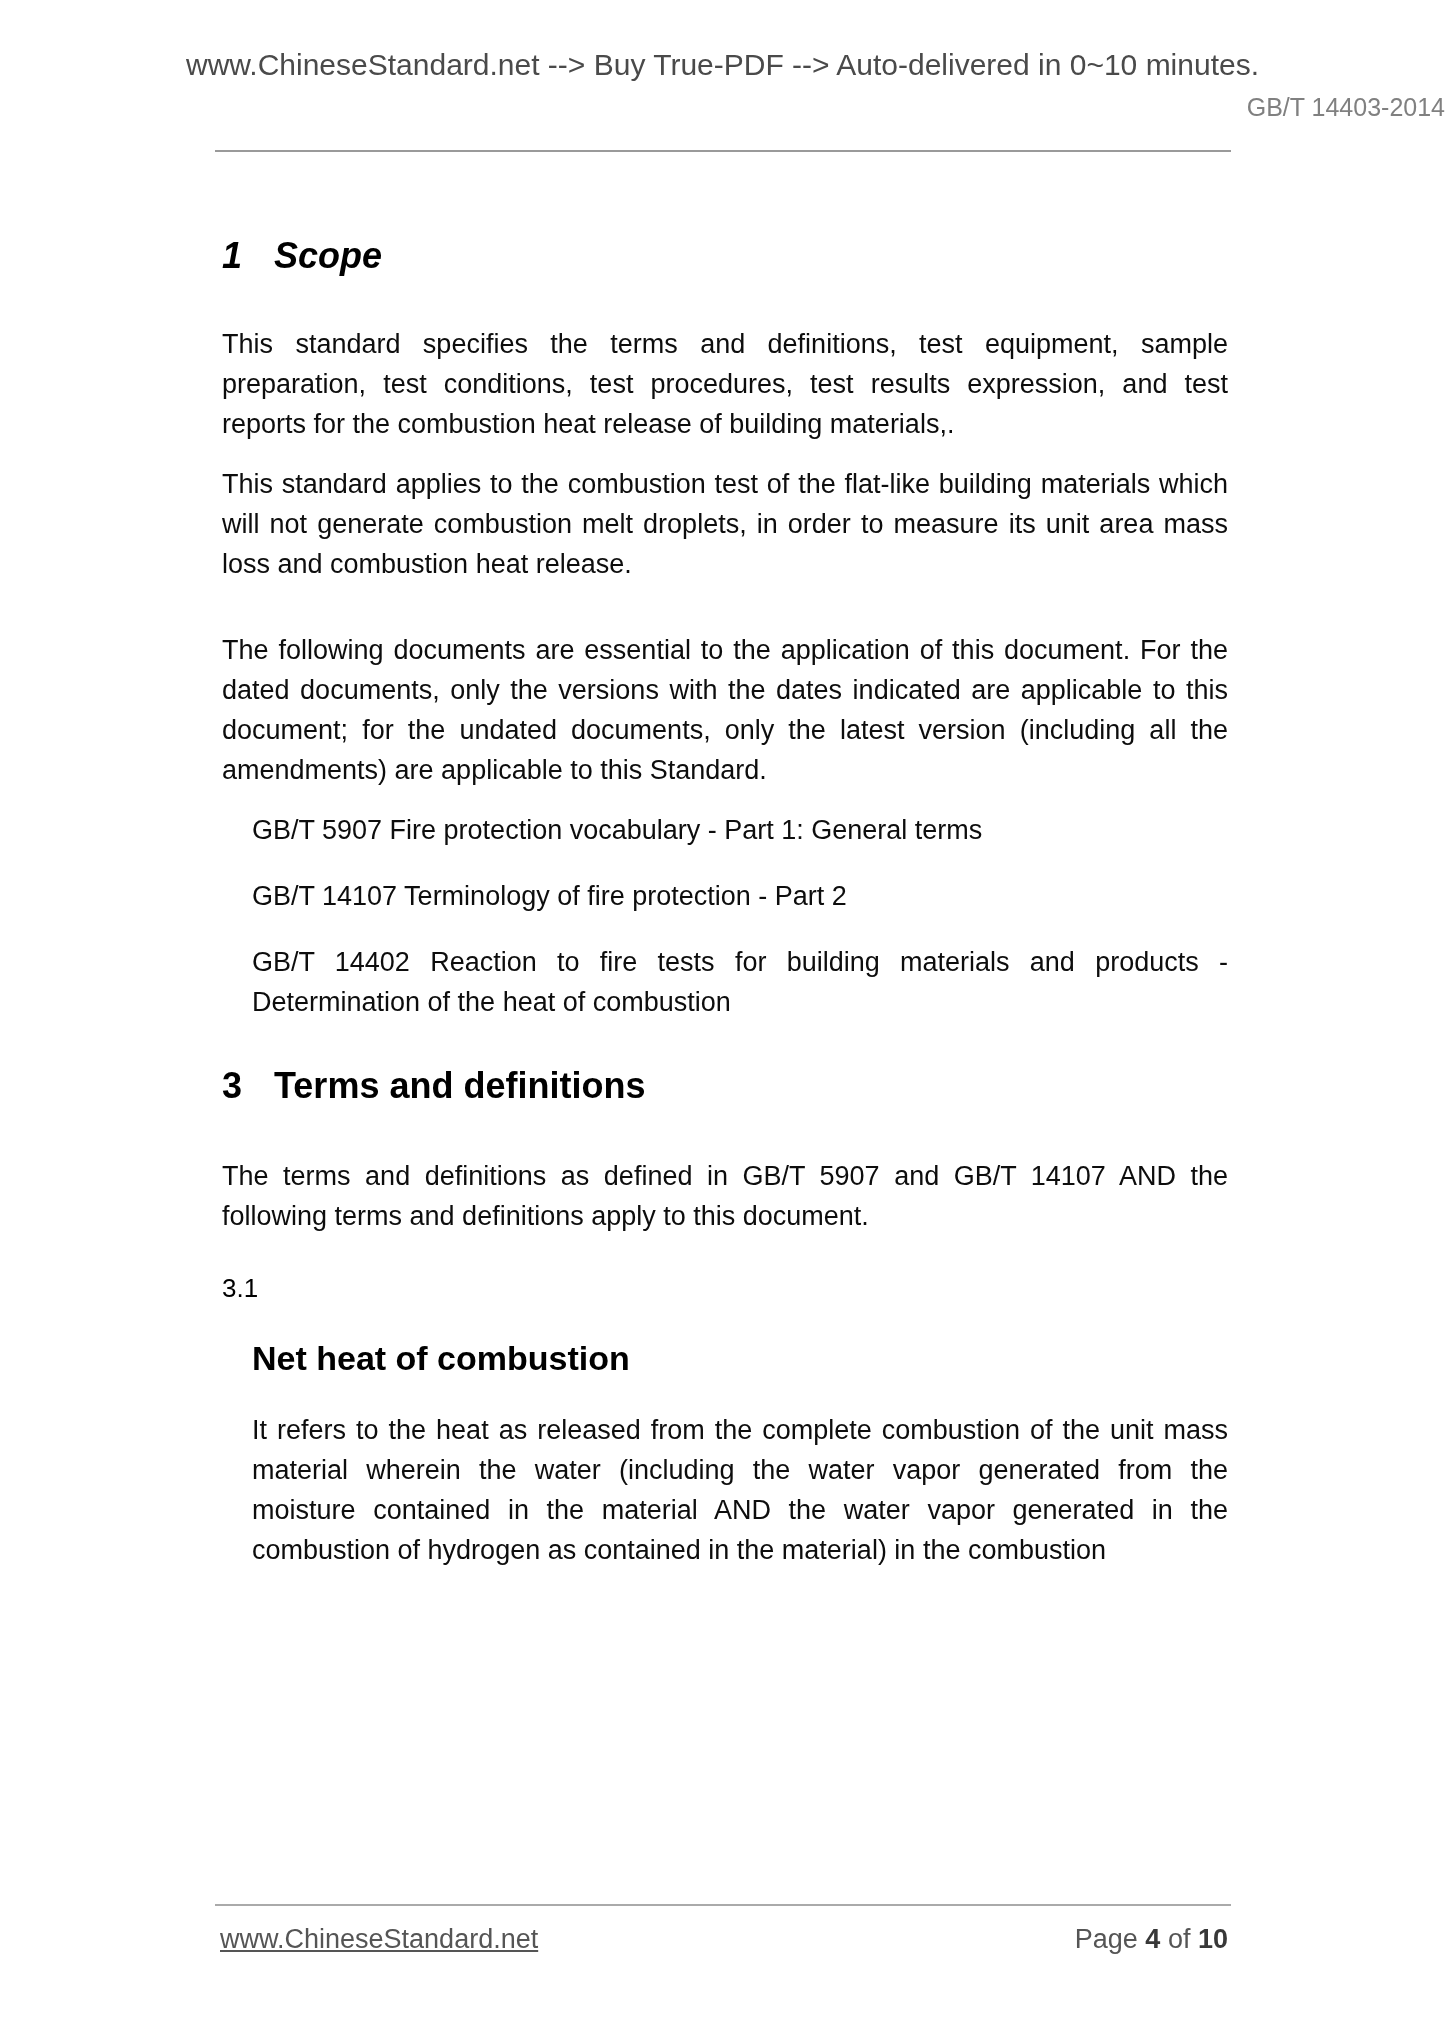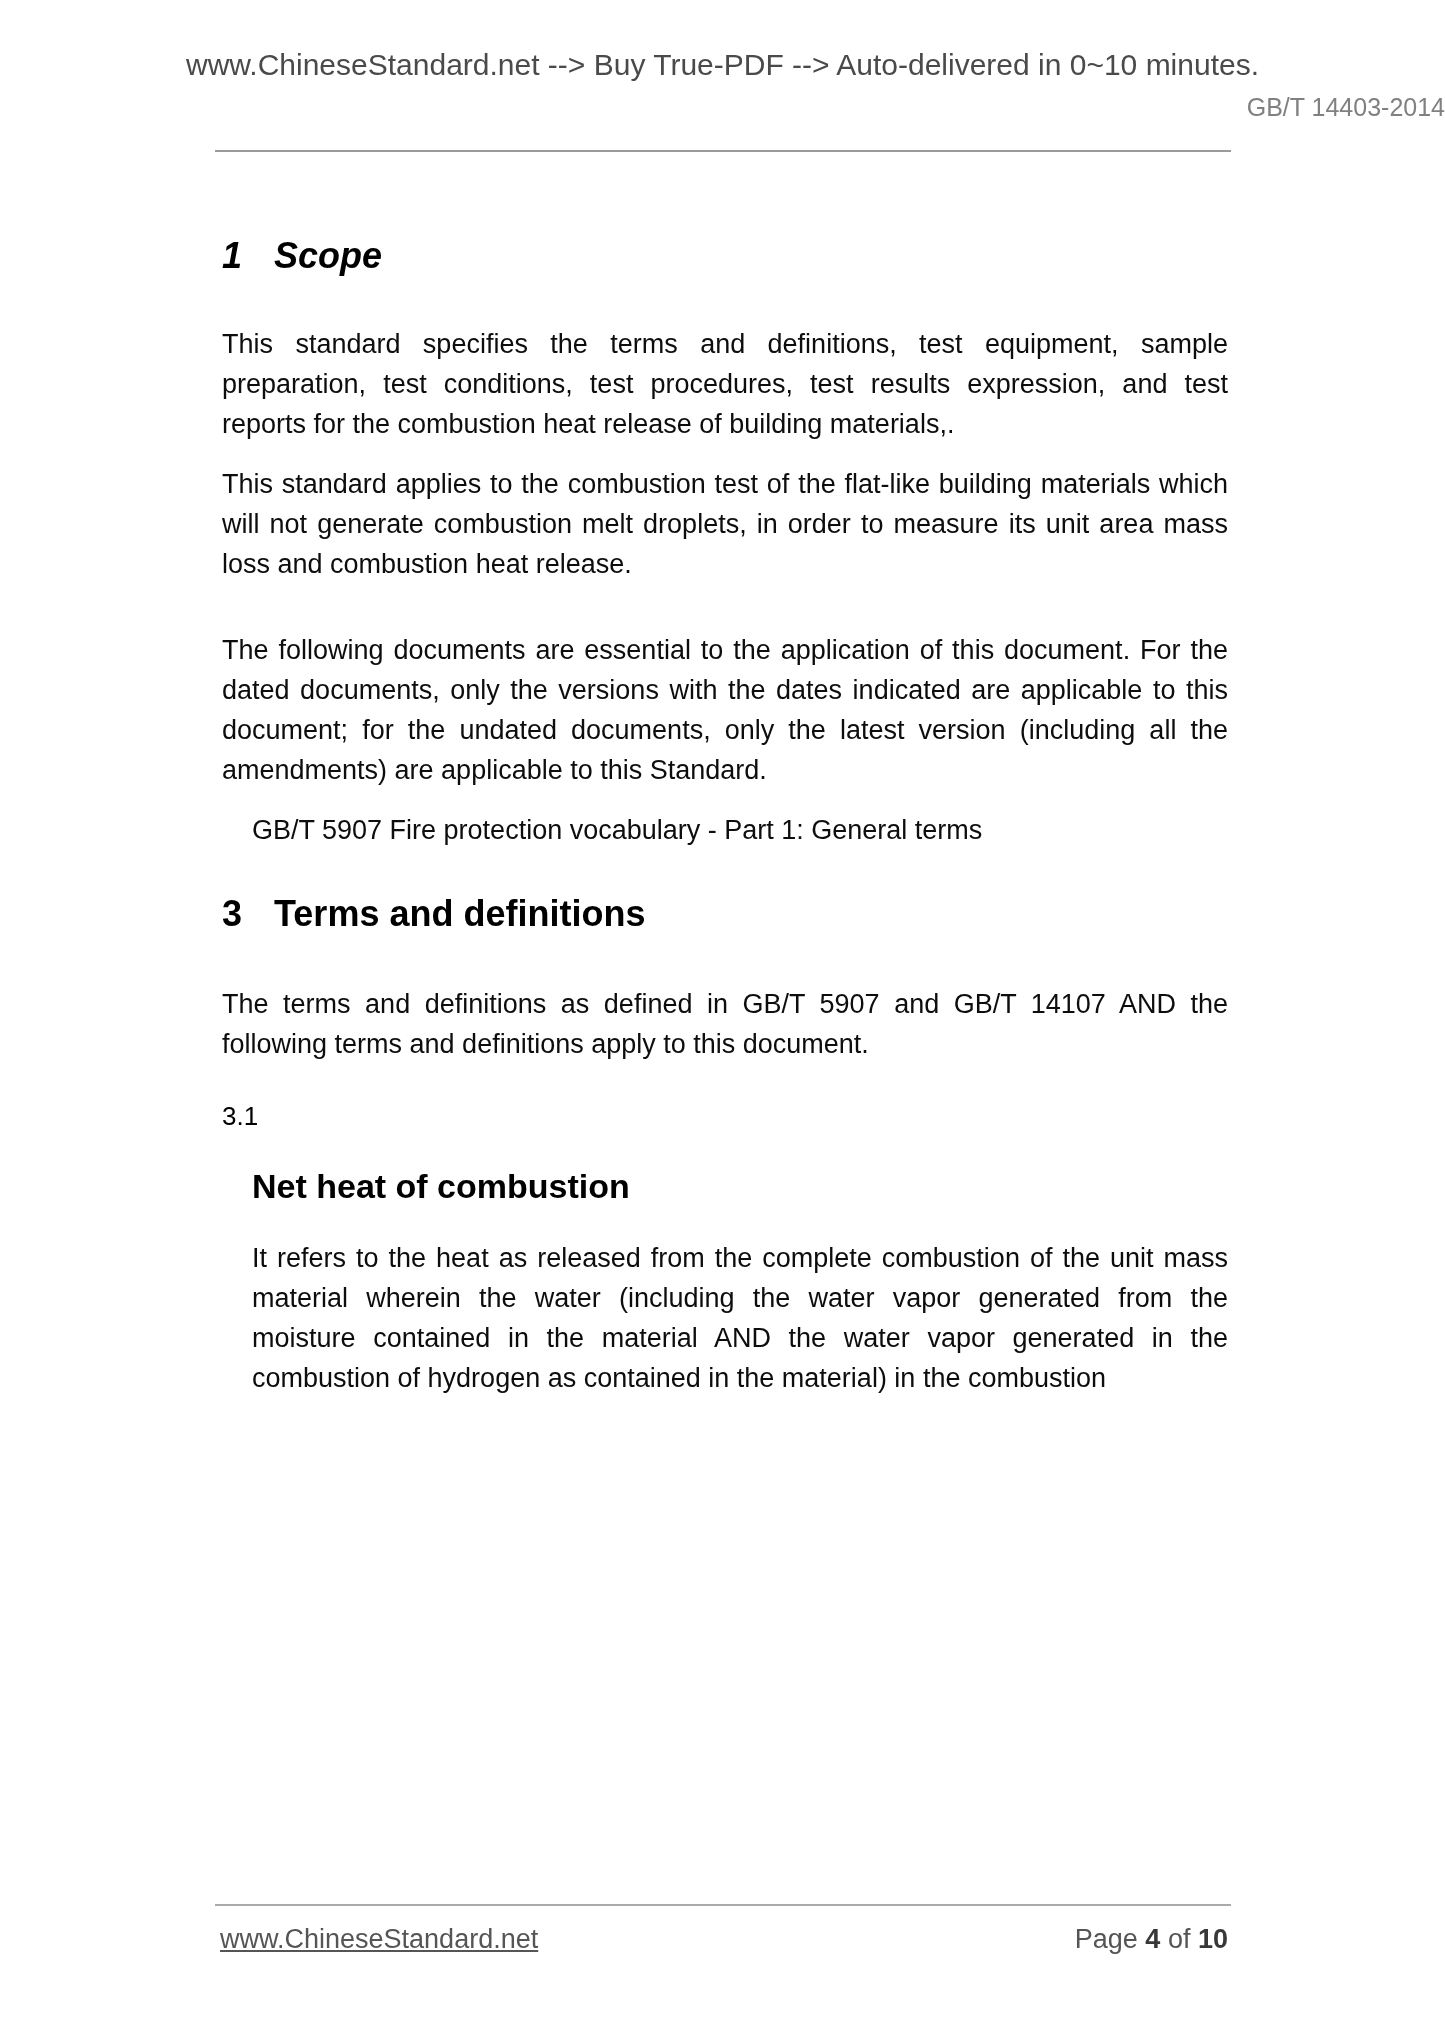--- a/index.html
+++ b/index.html
@@ -138,20 +138,22 @@
 
 
     <div class="section-heading h-scope">
       <span class="sec-num">1</span><span>Scope</span>
     </div>
     <p class="para p-s1a">This standard specifies the terms and definitions, test equipment, sample preparation, test conditions, test procedures, test results expression, and test reports for the combustion heat release of building materials,.</p>
     <p class="para p-s1b">This standard applies to the combustion test of the flat-like building materials which will not generate combustion melt droplets, in order to measure its unit area mass loss and combustion heat release.</p>
 
     <p class="para p-s2a">The following documents are essential to the application of this document. For the dated documents, only the versions with the dates indicated are applicable to this document; for the undated documents, only the latest version (including all the amendments) are applicable to this Standard.</p>
     <p class="ref ref-1">GB/T 5907 Fire protection vocabulary - Part 1: General terms</p>
+    <p class="ref ref-2">GB/T 14107 Terminology of fire protection - Part 2</p>
+    <p class="ref ref-3">GB/T 14402 Reaction to fire tests for building materials and products - Determination of the heat of combustion</p>
 
     <div class="section-heading h-terms">
       <span class="sec-num">3</span><span>Terms and definitions</span>
     </div>
     <p class="para p-s3a">The terms and definitions as defined in GB/T 5907 and GB/T 14107 AND the following terms and definitions apply to this document.</p>
 
     <div class="term-number">3.1</div>
     <div class="term-name">Net heat of combustion</div>
     <p class="para term-def">It refers to the heat as released from the complete combustion of the unit mass material wherein the water (including the water vapor generated from the moisture contained in the material AND the water vapor generated in the combustion of hydrogen as contained in the material) in the combustion</p>
 

